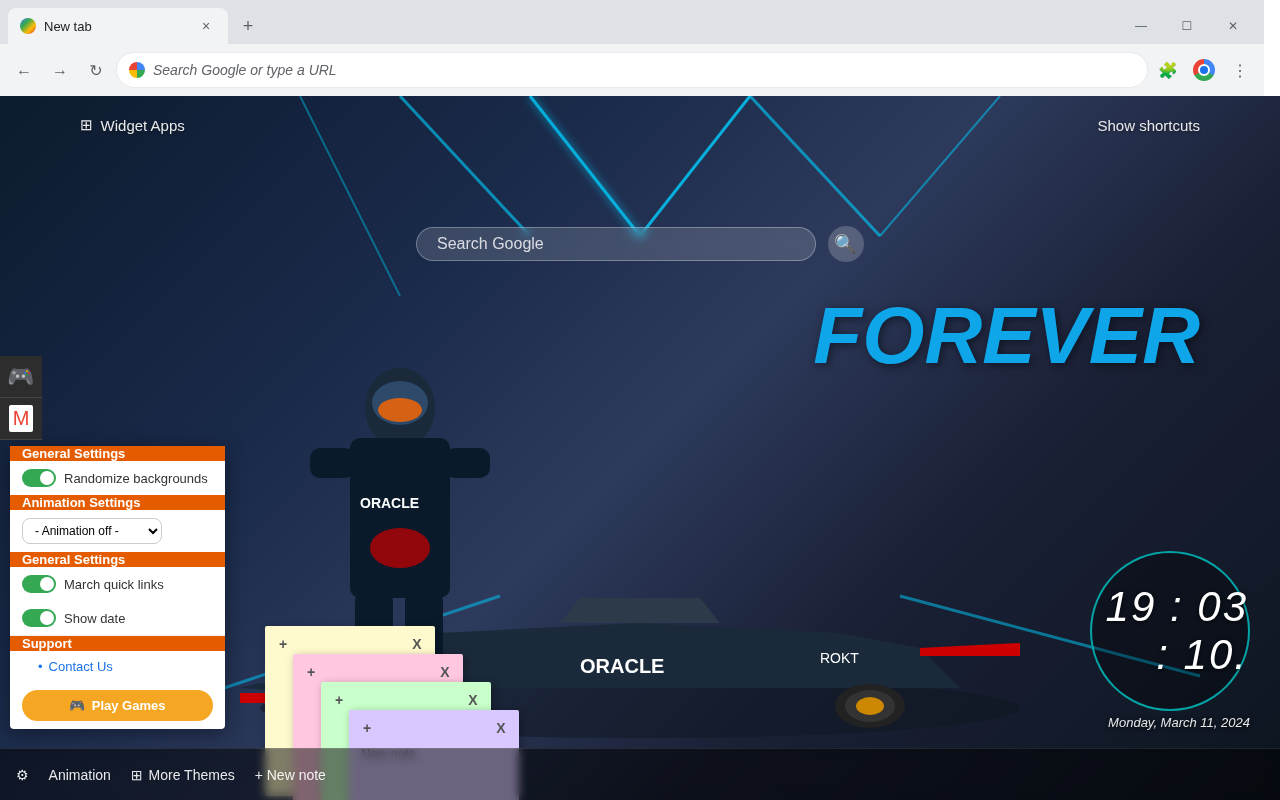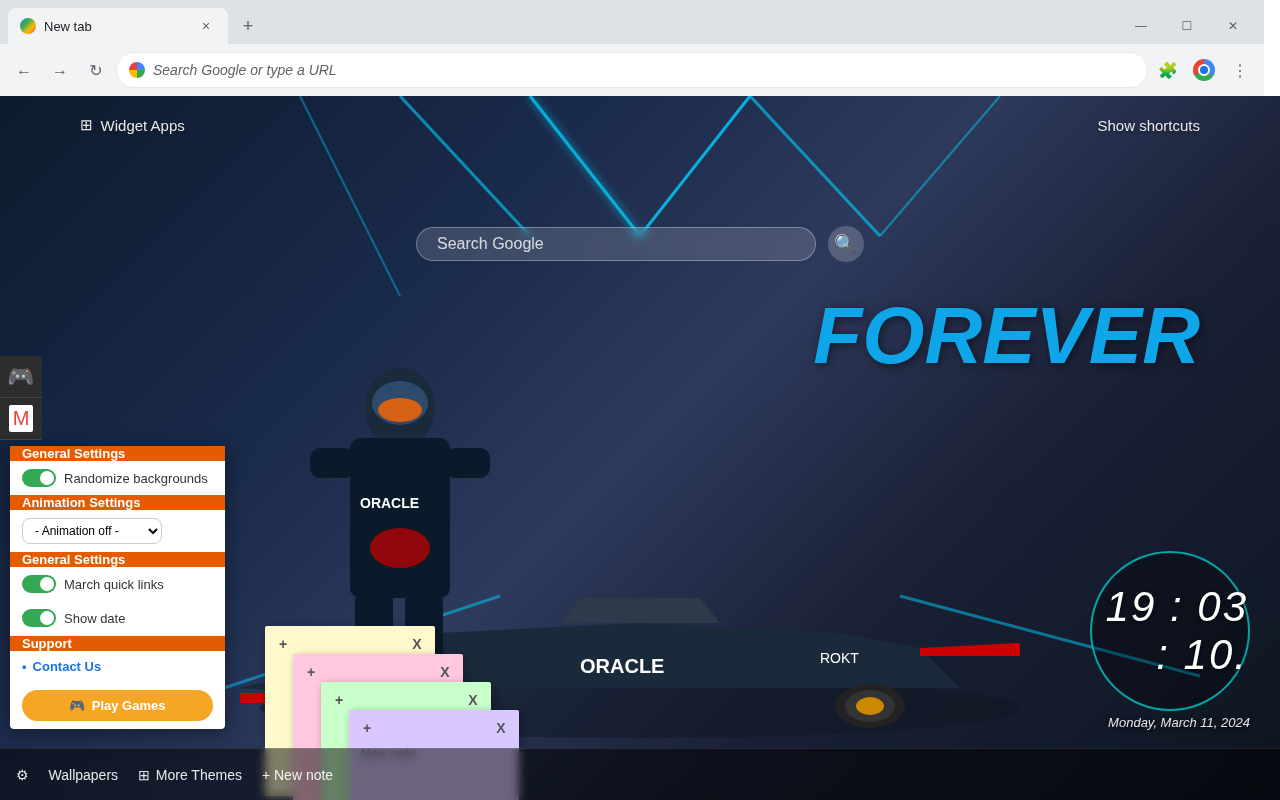--- a/index.html
+++ b/index.html
@@ -250,21 +250,21 @@
     .animation-select {
       width: 140px;
       padding: 4px 8px;
       border: 1px solid #ccc;
       border-radius: 8px;
       font-size: 12px;
       background: white;
       cursor: pointer;
     }
     .settings-divider { height: 1px; background: #eee; }
-    .support-section { padding: 8px 12px; font-weight: bold; }
+    .support-section { padding: 8px 28px; }
     .support-link {
       color: #1a73e8;
       font-size: 13px;
       cursor: pointer;
       text-decoration: none;
       display: flex;
       align-items: center;
       gap: 6px;
     }
     .support-link::before {
@@ -637,21 +637,21 @@
   <div class="clock-display">
     <div class="clock-time">19 : 03 : 10.</div>
     <div class="clock-date">Monday, March 11, 2024</div>
   </div>
 
   <div class="bottom-bar">
     <div class="bottom-btn">
       <span>⚙</span>
     </div>
     <div class="bottom-btn">
-      <span>Wallpapers</span>
+      <span>Animation</span>
     </div>
     <div class="bottom-btn">
       <span>⊞</span>
       <span>More Themes</span>
     </div>
     <div class="bottom-btn">
       <span>+ New note</span>
     </div>
   </div>
 

